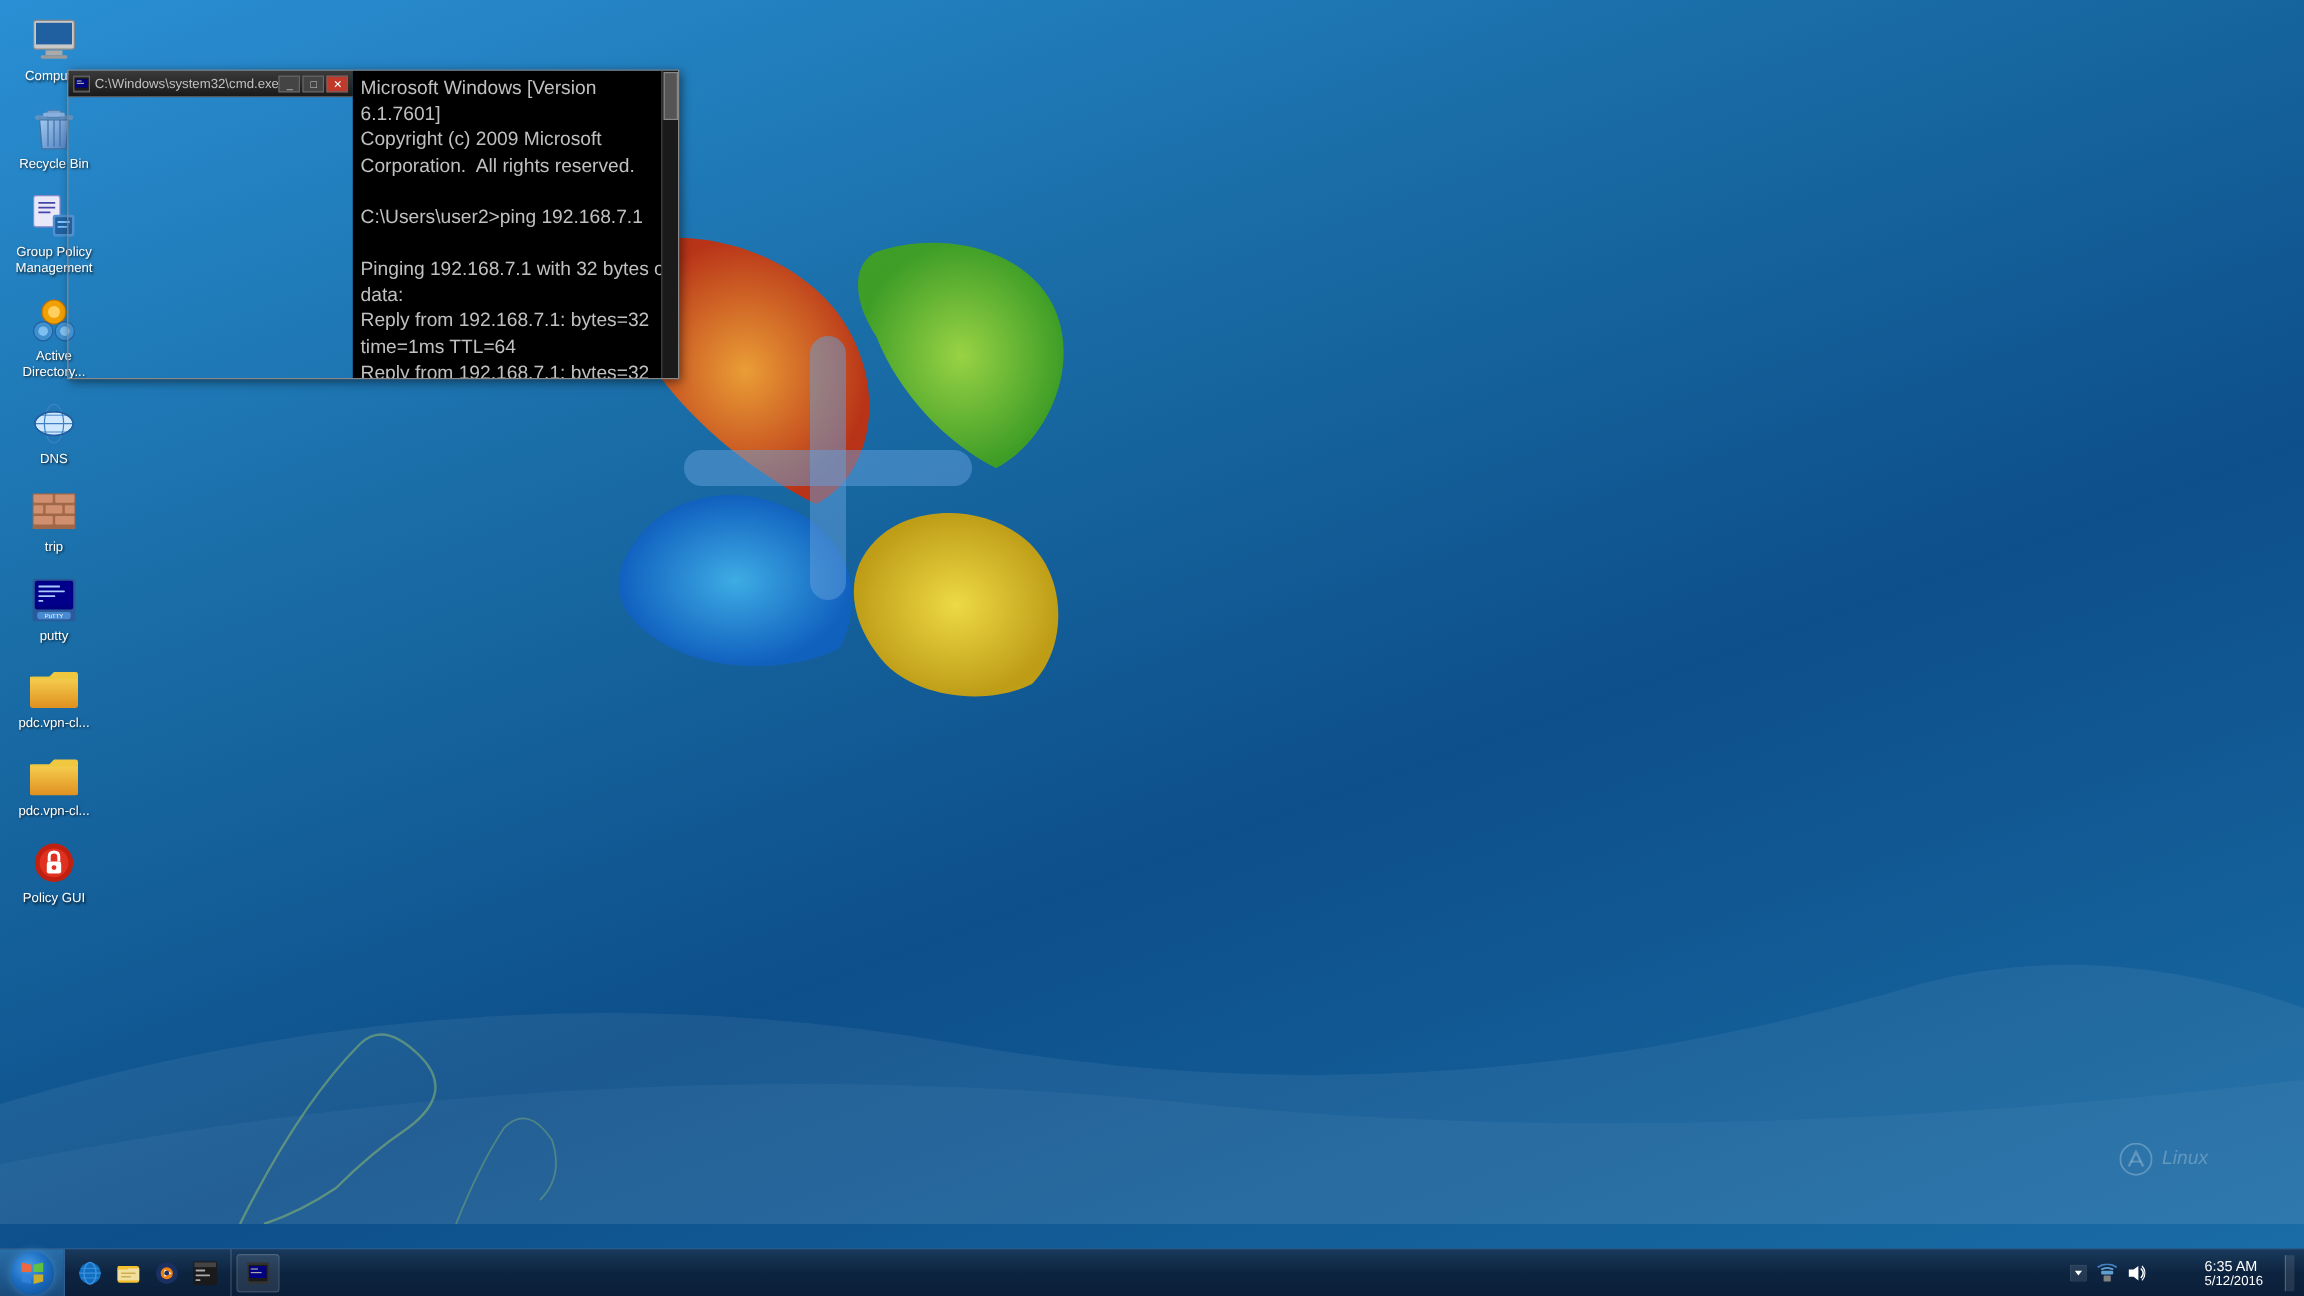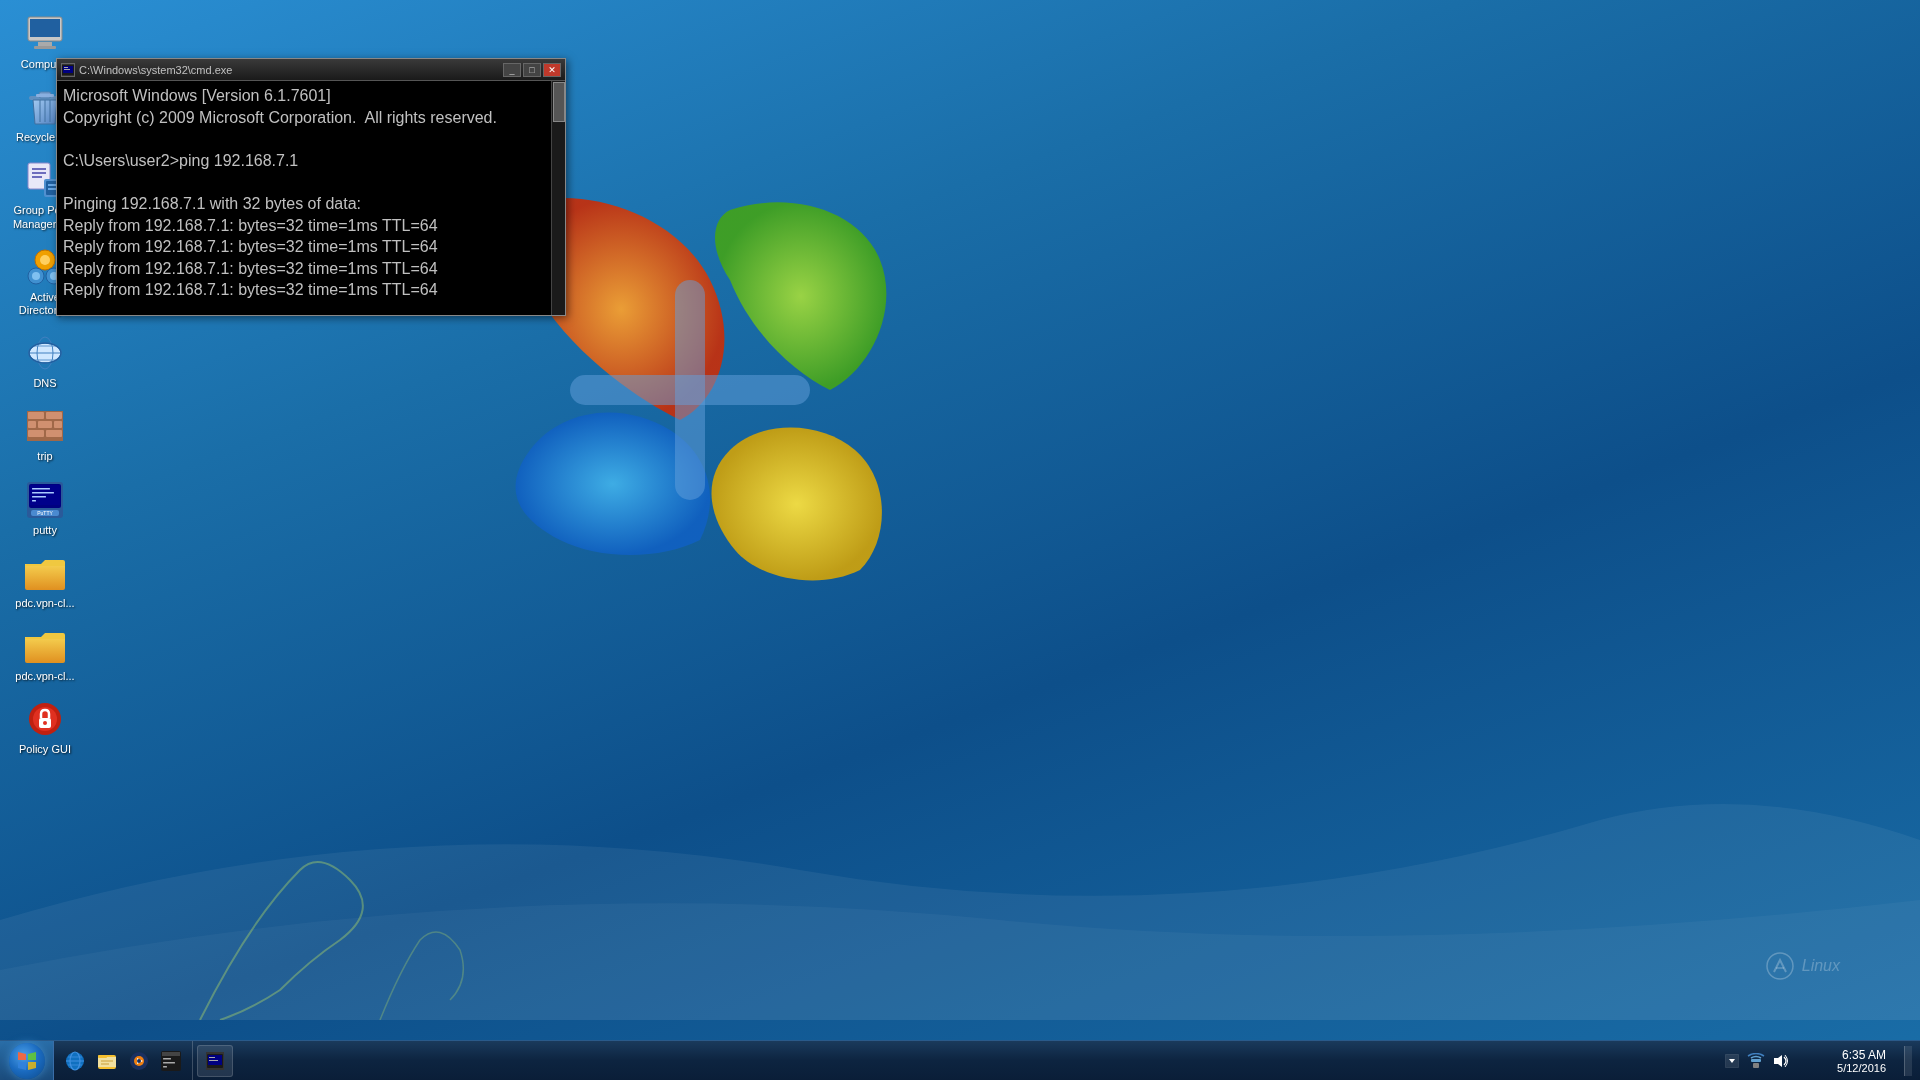--- a/index.html
+++ b/index.html
@@ -85,21 +85,21 @@
     
     .cmd-window {
       position: absolute;
       top: 58px;
       left: 56px;
       width: 510px;
       height: 258px;
       border: 1px solid #888;
       box-shadow: 2px 2px 8px rgba(0,0,0,0.5);
       display: flex;
-      flex-direction: column;
+      flex-direction: row;
     }
 
     .cmd-titlebar {
       height: 22px;
       background: linear-gradient(180deg, #3a3a3a 0%, #1a1a1a 100%);
       display: flex;
       align-items: center;
       padding: 0 4px;
       justify-content: space-between;
       border-bottom: 1px solid #555;
@@ -271,21 +271,20 @@
     .tray-icon {
       width: 18px;
       height: 18px;
       display: flex;
       align-items: center;
       justify-content: center;
       cursor: pointer;
     }
 
     .taskbar-clock {
-      text-align: right;
       padding: 0 8px;
       cursor: pointer;
       margin-left: 34px;
     }
 
     .clock-time {
       color: white;
       font-size: 12px;
       font-weight: normal;
     }

